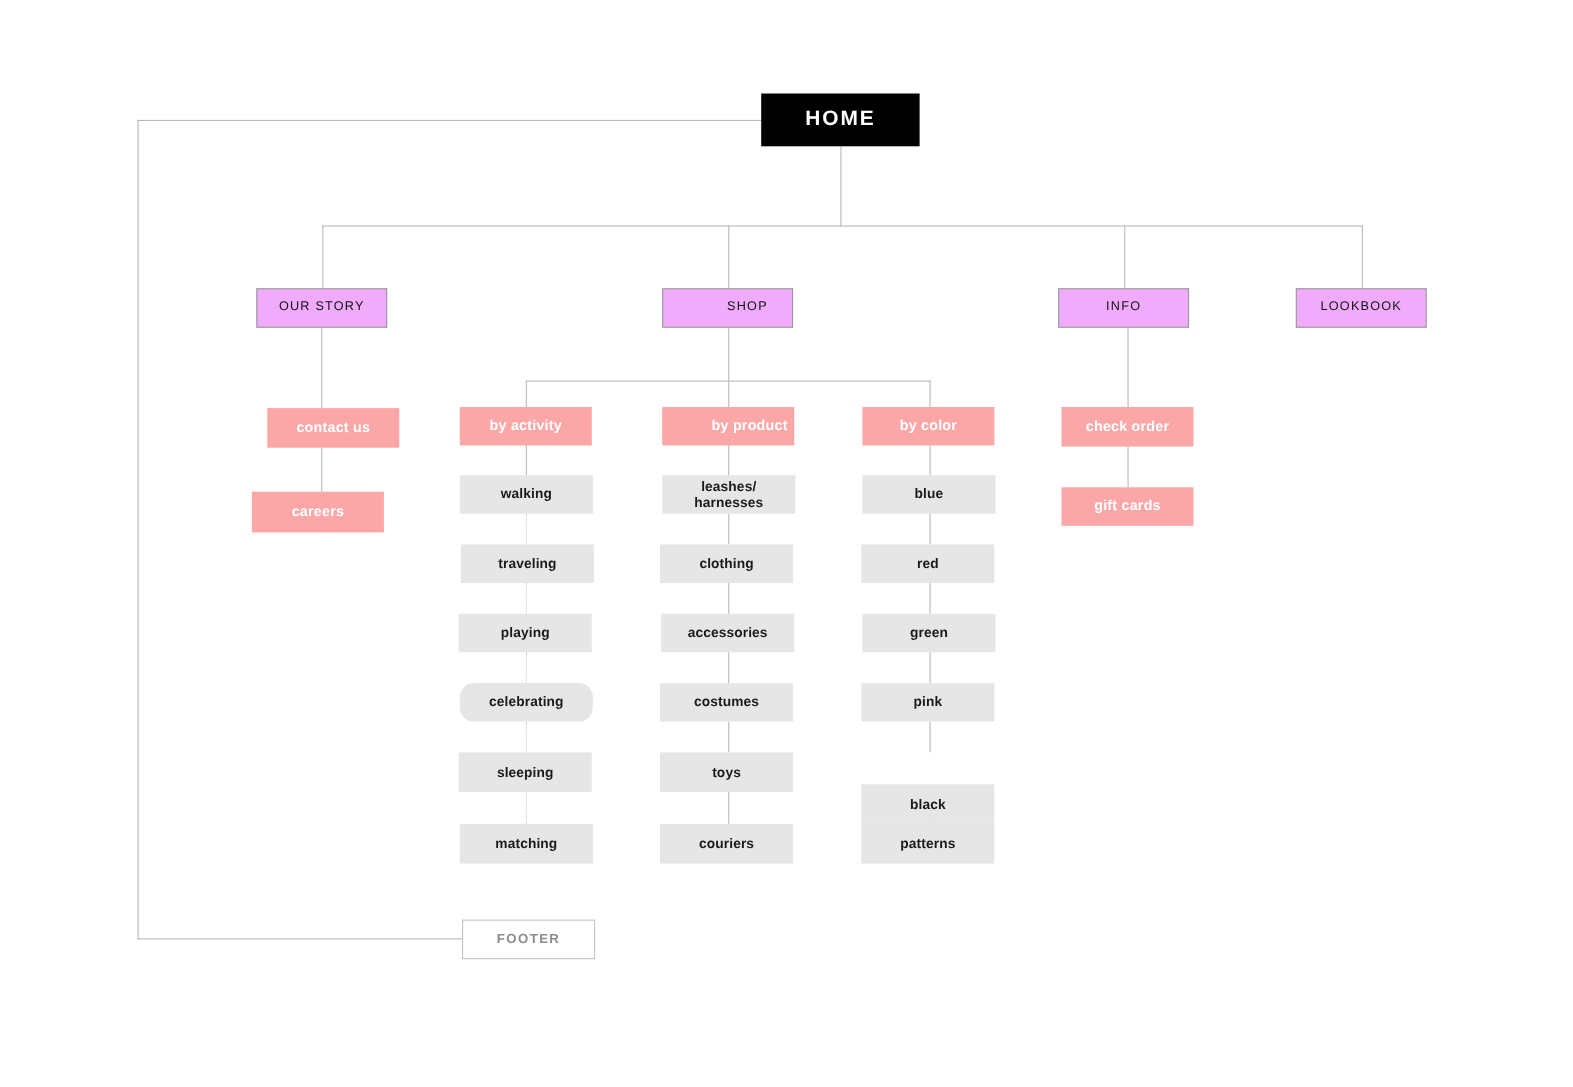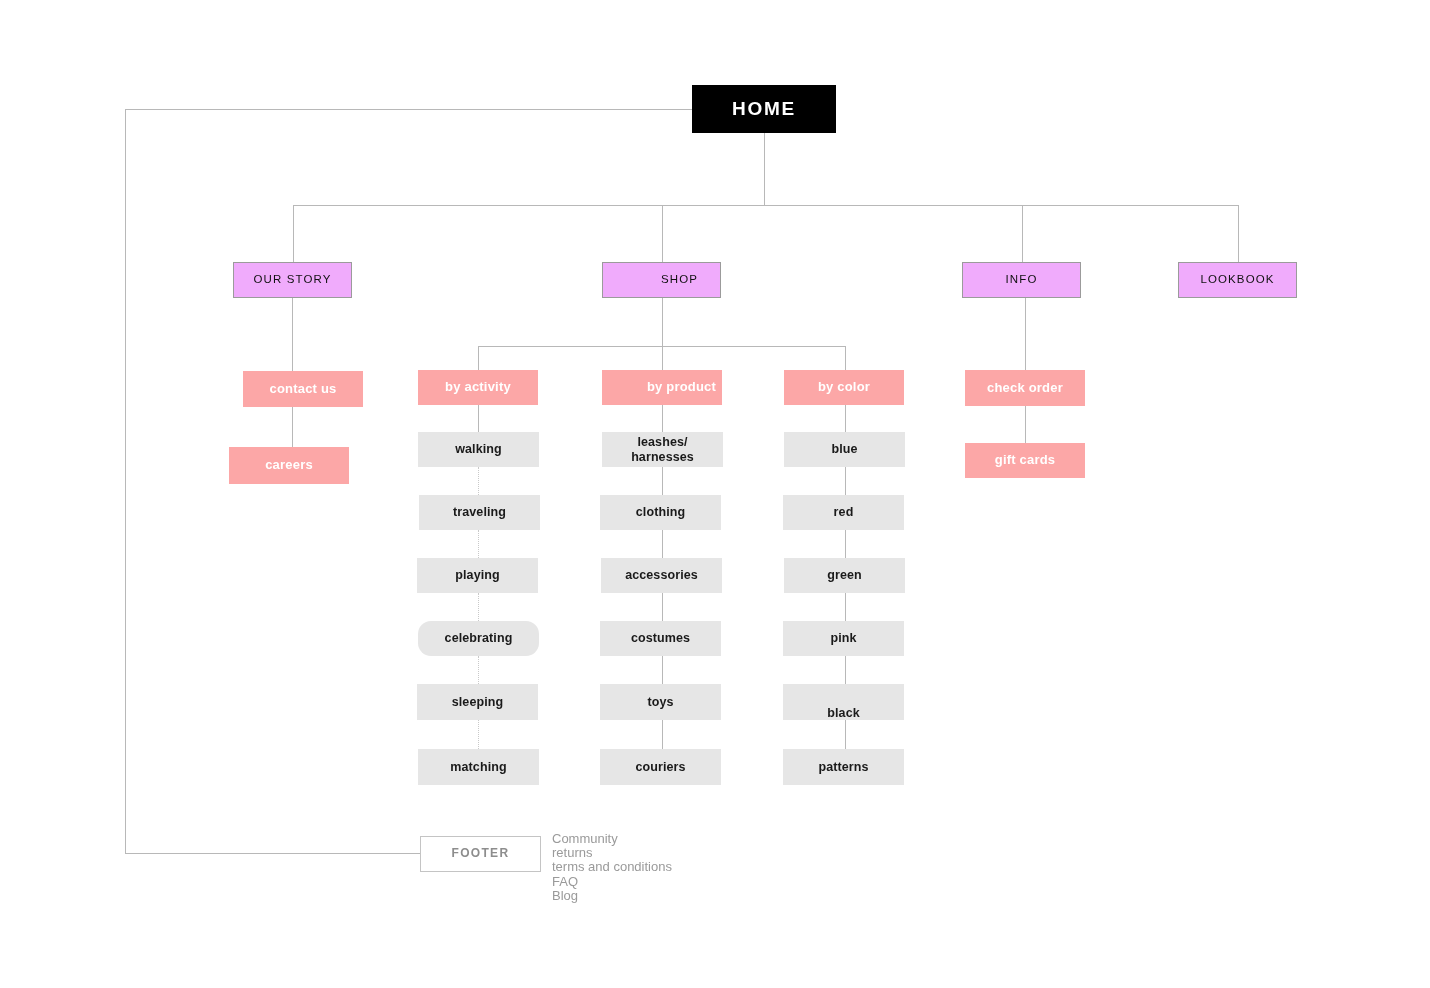--- a/index.html
+++ b/index.html
@@ -216,36 +216,31 @@
   </div>
   <div class="node node-leaf" style="left:783px; top:495px; width:121px; height:35px;">
     <span>red</span>
   </div>
   <div class="node node-leaf" style="left:784px; top:558px; width:121px; height:35px;">
     <span>green</span>
   </div>
   <div class="node node-leaf" style="left:783px; top:621px; width:121px; height:35px;">
     <span>pink</span>
   </div>
-  <div class="node node-leaf" style="left:783px; top:684px; width:121px; height:36px;align-items:flex-end;">
+  <div class="node node-leaf" style="left:783px; top:713px; width:121px; height:36px;">
     <span>black</span>
   </div>
   <div class="node node-leaf" style="left:783px; top:749px; width:121px; height:36px;">
     <span>patterns</span>
   </div>
 
   <div class="node node-category" style="left:965px; top:370px; width:120px; height:36px;">
     <span>check order</span>
   </div>
   <div class="node node-category" style="left:965px; top:443px; width:120px; height:35px;">
     <span>gift cards</span>
   </div>
 
   <div class="node node-footer" style="left:420px; top:836px; width:121px; height:36px;">
     <span>FOOTER</span>
   </div>
-  <div class="footer-links" style="left:552px; top:832px;">Community
-returns
-terms and conditions
-FAQ
-Blog</div>
 
 </div>
 
 </body></html>

